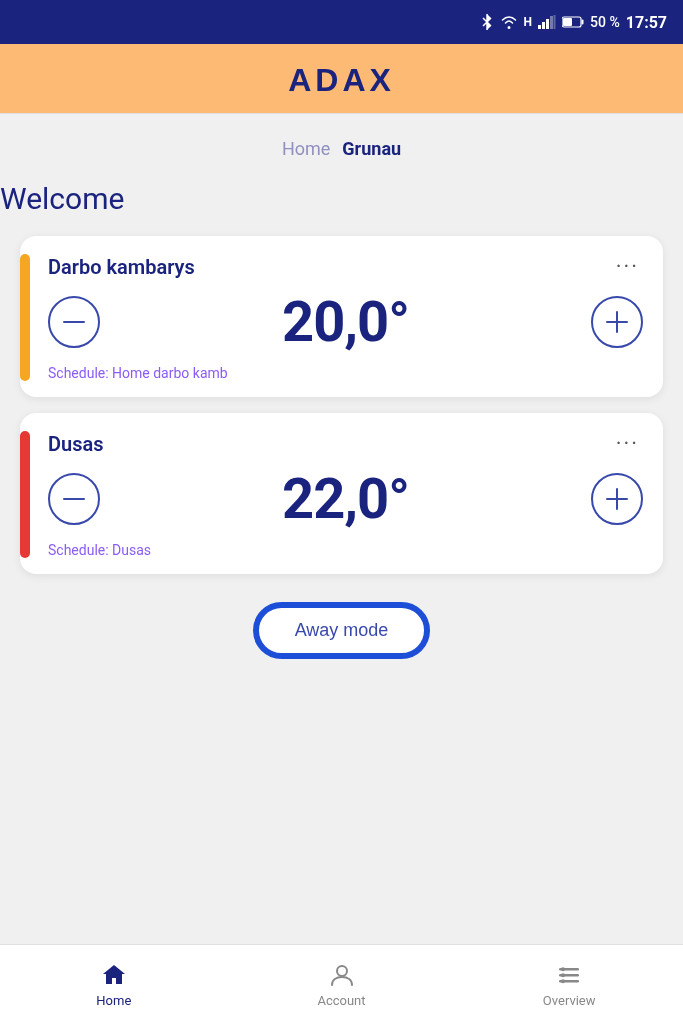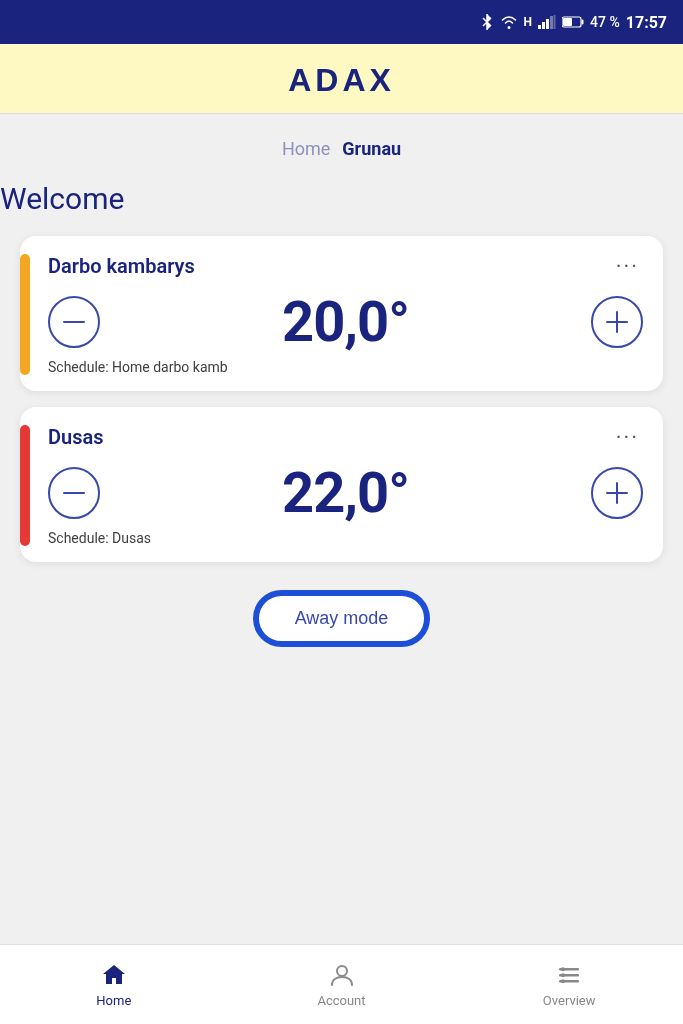--- a/index.html
+++ b/index.html
@@ -27,21 +27,21 @@
       font-weight: 500;
     }
     .status-bar .status-icons {
       display: flex;
       align-items: center;
       gap: 6px;
     }
 
     
     .app-header {
-      background: #fef9c3;
+      background: #fdba74;
       padding: 18px 0 14px 0;
       text-align: center;
       border-bottom: 1px solid #e0e0e0;
     }
     .app-logo {
       font-size: 32px;
       font-weight: 900;
       letter-spacing: 4px;
       color: #1a237e;
       font-family: 'Arial Black', Arial, sans-serif;
@@ -108,21 +108,21 @@
     .card-accent.red { background: #e53935; }
 
     .card-body {
       flex: 1;
       display: flex;
       flex-direction: column;
     }
 
     .card-header-row {
       display: flex;
-      align-items: flex-start;
+      align-items: center;
       justify-content: space-between;
       margin-bottom: 6px;
     }
 
     .card-name {
       font-size: 20px;
       font-weight: 600;
       color: #1a237e;
     }
 
@@ -159,22 +159,22 @@
 
     .temp-display {
       font-size: 56px;
       font-weight: 700;
       color: #1a237e;
       letter-spacing: -1px;
     }
 
     .card-schedule {
       font-size: 14px;
-      color: #404040;
-      margin-top: 0;
+      color: #8b5cf6;
+      margin-top: 6px;
     }
 
     
     .away-mode-container {
       display: flex;
       justify-content: center;
       padding: 28px 0 20px 0;
     }
 
     .away-mode-btn {
@@ -244,21 +244,21 @@
       <rect x="8" y="4" width="3" height="10"></rect>
       <rect x="12" y="1" width="3" height="13" opacity="0.4"></rect>
       <rect x="15.5" y="0" width="2" height="14" opacity="0.3"></rect>
     </svg>
 
     <svg width="22" height="12" viewBox="0 0 22 12" fill="white">
       <rect x="0" y="1" width="19" height="10" rx="2" stroke="white" stroke-width="1.2" fill="none"></rect>
       <rect x="1" y="2" width="9" height="8" rx="1" fill="white"></rect>
       <rect x="19.5" y="3.5" width="2" height="5" rx="1" fill="white"></rect>
     </svg>
-    <span>47 %</span>
+    <span>50 %</span>
     <span style="font-weight:700;font-size:16px;">17:57</span>
   </div>
 </div>
 
 <div class="app-header">
   <div class="app-logo">ADAX</div>
 </div>
 
 <div class="main-content">
 

